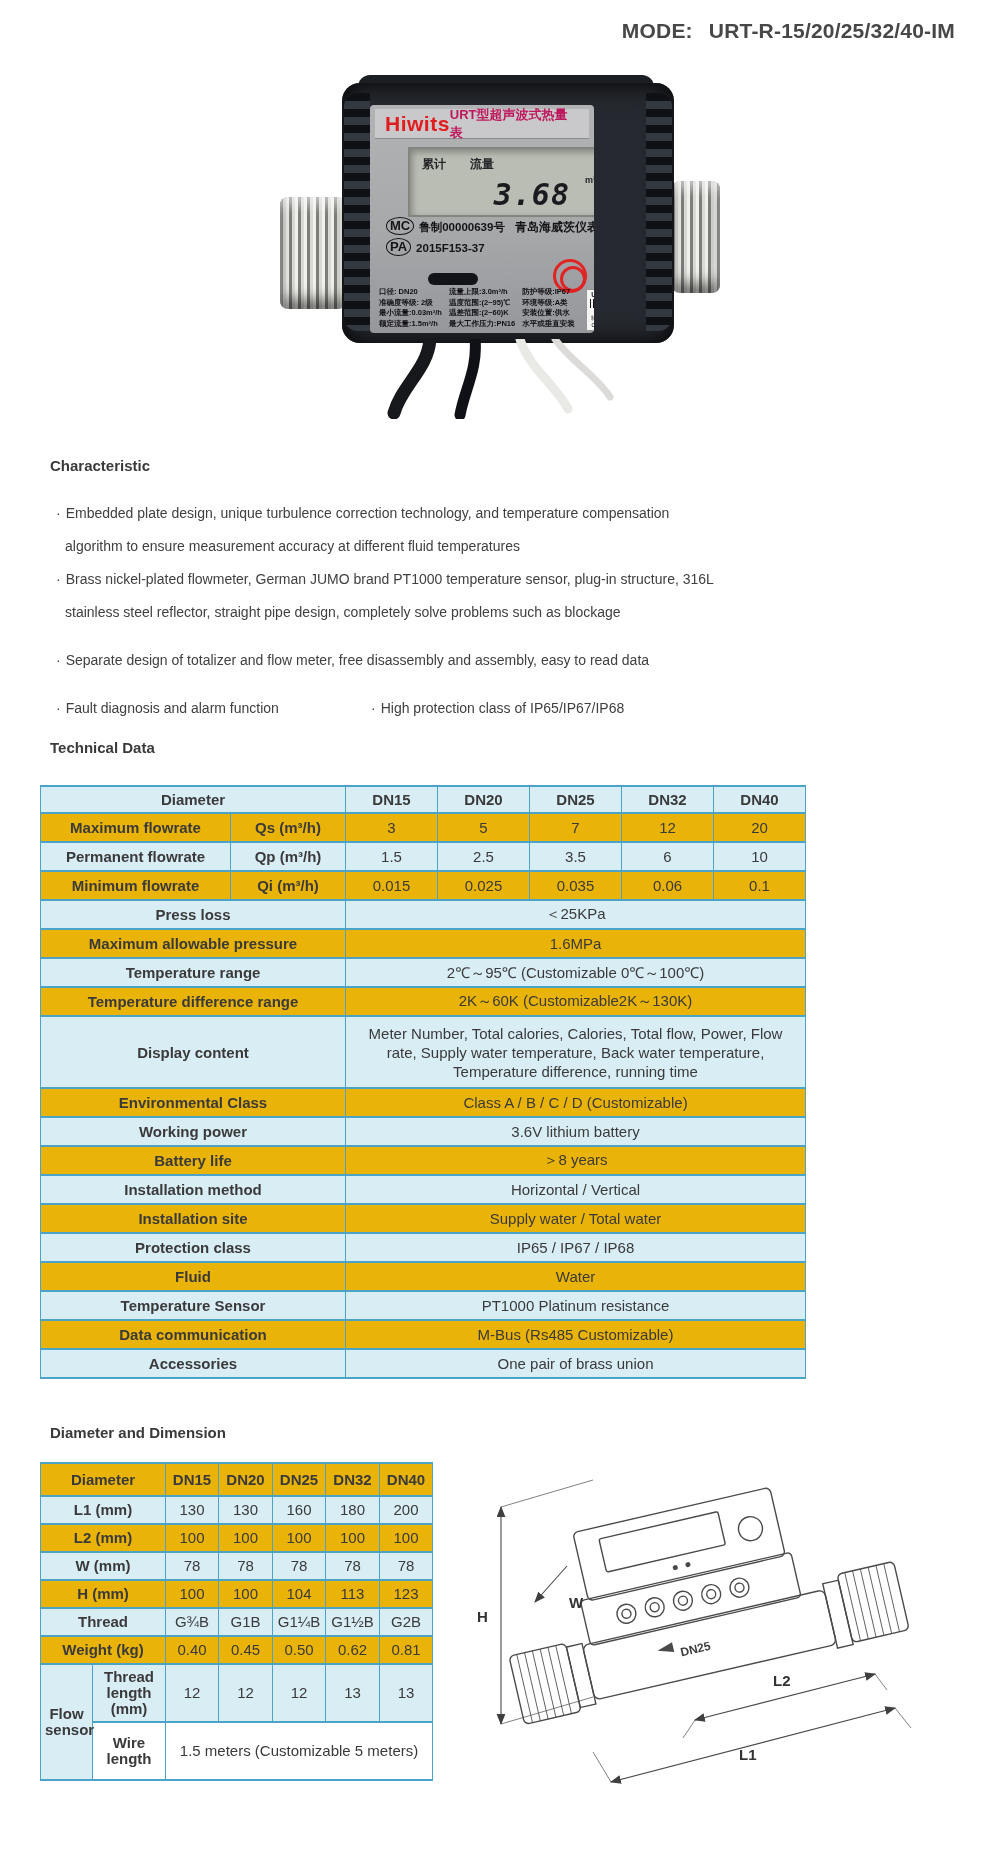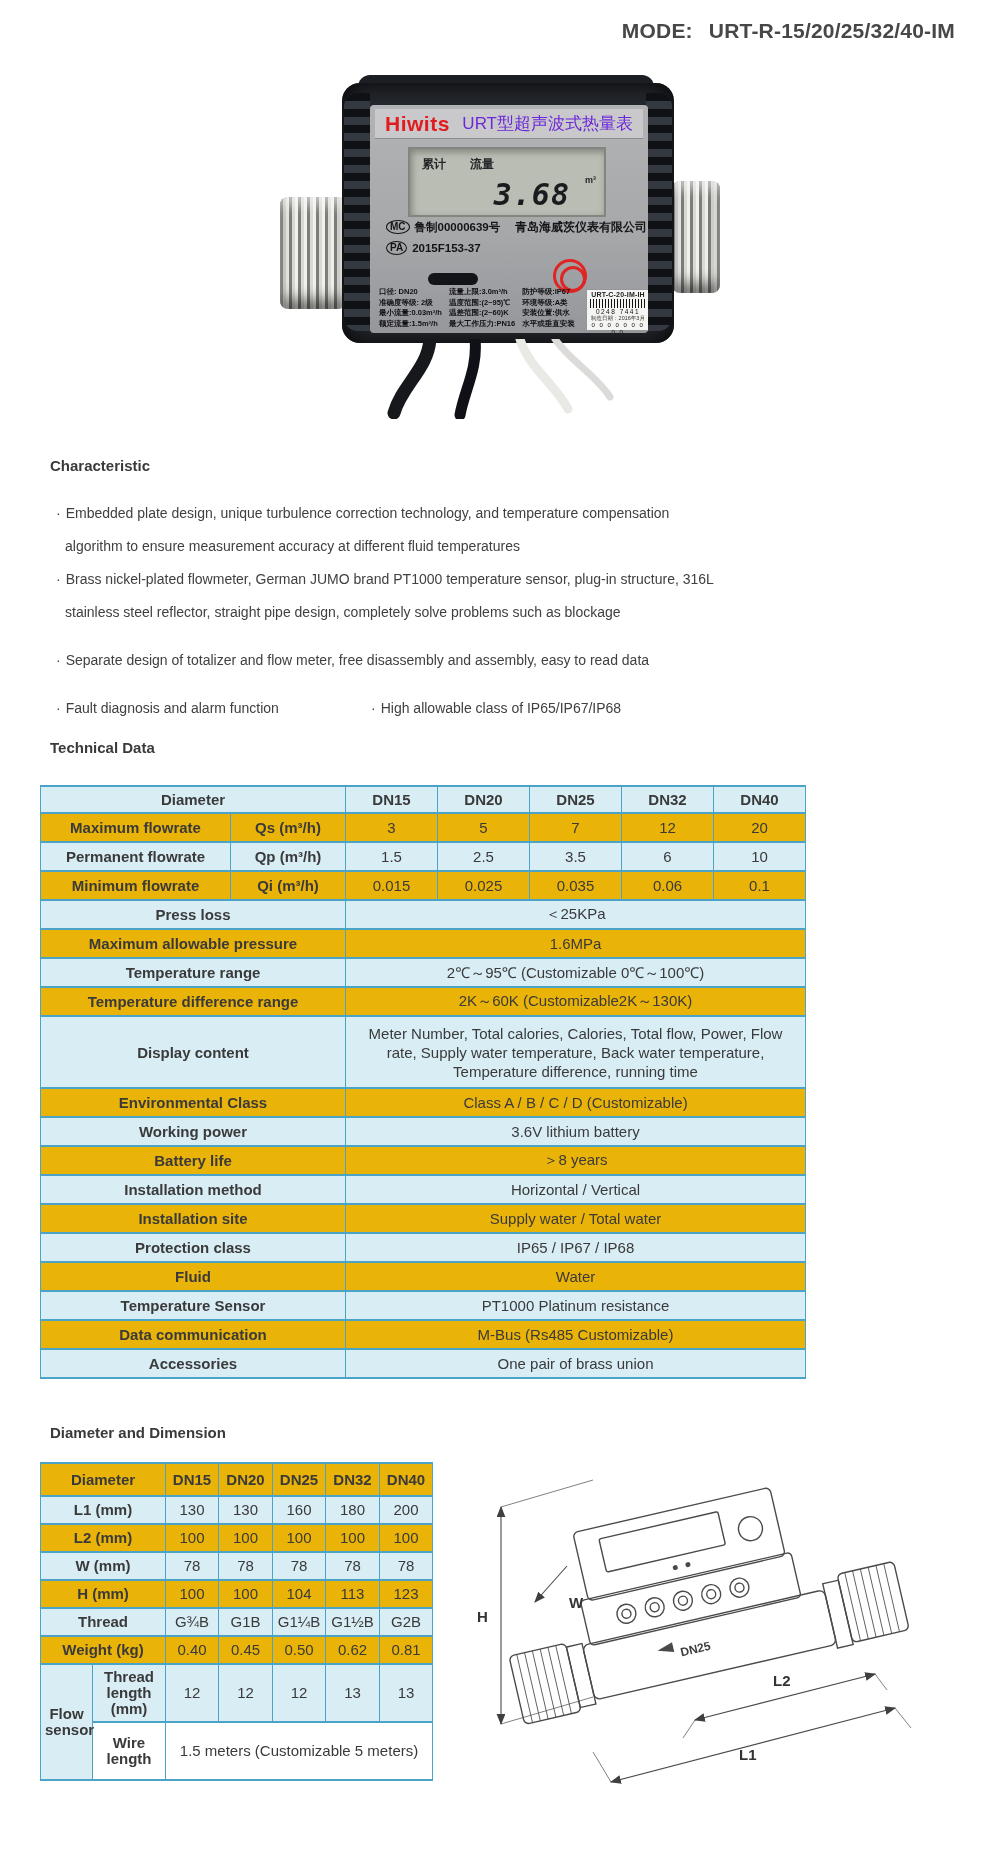--- a/index.html
+++ b/index.html
@@ -20,35 +20,35 @@
     box-shadow: inset 0 8px 12px rgba(255,255,255,.55), inset 0 -10px 14px rgba(0,0,0,.5);
   }
   .pipe.left  { left:0;     top:122px; width:66px; height:112px; }
   .pipe.right { left:392px; top:106px; width:48px; height:112px; }
   .lid  { position:absolute; left:78px; top:0; width:296px; height:28px; background:#1b1e23; border-radius:12px 12px 2px 2px; }
   .mbody{ position:absolute; left:62px; top:8px; width:332px; height:260px; background:#26292f; border-radius:18px; box-shadow: inset 0 0 26px #000; }
   .rib  { position:absolute; top:18px; height:238px; width:26px;
           background: repeating-linear-gradient(180deg,#0f1115 0 8px,#343840 8px 16px); }
   .rib.l{ left:64px;  border-radius:14px 0 0 14px; }
   .rib.r{ left:366px; border-radius:0 14px 14px 0; }
-  .face { position:absolute; left:90px; top:30px; width:278px; height:228px;
+  .face { position:absolute; left:90px; top:30px; width:224px; height:228px;
           background: linear-gradient(180deg,#b2b3b5 0%,#a7a8aa 55%,#96979b 100%);
           border-radius:4px; overflow:hidden; }
   .brandband { position:absolute; left:5px; right:5px; top:4px; height:30px; background:#c9c9cb;
           display:flex; justify-content:space-between; align-items:center; padding:0 10px; border-bottom:1px solid #8c8c8e; }
   .brand { font-size:21px; font-weight:800; letter-spacing:.5px; }
-  .cn-title { font-size:17px; font-weight:400; color:#6d28d9; }
+  .cn-title { font-size:13px; font-weight:700; color:#be185d; }
   .lcd { position:absolute; left:38px; top:42px; width:198px; height:70px; background:#babdb3;
          border:2px solid #83867e; box-shadow: inset 2px 3px 7px rgba(0,0,0,.3); }
   .lcd .l1 { position:absolute; left:12px; top:7px; font-size:12px; font-weight:700; color:#26262a; display:flex; gap:24px; }
   .lcd .val { position:absolute; right:34px; bottom:3px; font-family:"DejaVu Sans Mono", monospace;
               font-style:italic; font-weight:bold; font-size:30px; color:#1b1b1f; letter-spacing:1px; }
   .lcd .unit { position:absolute; right:8px; top:26px; font-size:9px; font-weight:700; color:#26262a; }
   .certs { position:absolute; left:16px; top:112px; font-size:11.5px; font-weight:700; color:#141417; line-height:21px; white-space:nowrap; }
-  .oval { display:inline-block; border:1.5px solid #141417; border-radius:50%; font-size:10px; font-weight:800;
+  .oval { display:inline-block; border:1.5px solid #141417; border-radius:50%; font-size:13px; font-weight:800;
           padding:0 3px; margin-right:5px; vertical-align:1px; line-height:1.2; }
   .company { position:absolute; left:145px; top:114px; font-size:12px; font-weight:700; color:#141417; white-space:nowrap; }
   .pill { position:absolute; left:58px; top:168px; width:50px; height:12px; border-radius:6px; background:#121419; }
   .seal { position:absolute; left:183px; top:154px; width:34px; height:34px; border:3px solid #e02424; border-radius:50%; }
   .seal::after { content:""; position:absolute; left:4px; top:4px; width:20px; height:20px; border:3px solid #e02424; border-radius:50%; }
   .specs { position:absolute; left:9px; top:182px; display:flex; gap:7px; font-size:7.5px; line-height:10.5px;
            color:#101014; font-weight:600; }
   .specs div span { display:block; white-space:nowrap; }
   .plabel { position:absolute; left:216px; top:184px; width:64px; height:42px; background:#f4f4f2;
             border:1px solid #97979a; padding:1px 2px; text-align:center; }
@@ -164,21 +164,21 @@
     </svg>
   </div>
 
   <h2 class="sec" style="top:457px">Characteristic</h2>
   <div class="bullets">
     <p><span class="bd">·</span><span>Embedded plate design, unique turbulence correction technology, and temperature compensation algorithm to ensure measurement accuracy at different fluid temperatures</span></p>
     <p><span class="bd">·</span><span>Brass nickel-plated flowmeter, German JUMO brand PT1000 temperature sensor, plug-in structure, 316L stainless steel reflector, straight pipe design, completely solve problems such as blockage</span></p>
     <p class="sp"><span class="bd">·</span><span>Separate design of totalizer and flow meter, free disassembly and assembly, easy to read data</span></p>
     <p class="sp dual">
       <span><span class="bd">·</span><span>Fault diagnosis and alarm function</span></span>
-      <span class="half2"><span class="bd">·</span><span>High allowable class of IP65/IP67/IP68</span></span>
+      <span class="half2"><span class="bd">·</span><span>High protection class of IP65/IP67/IP68</span></span>
     </p>
   </div>
 
   <h2 class="sec" style="top:739px">Technical Data</h2>
   <table class="dt tech">
     <colgroup>
         <col style="width:190px">
         <col style="width:115px">
         <col style="width:92px">
         <col style="width:92px">

